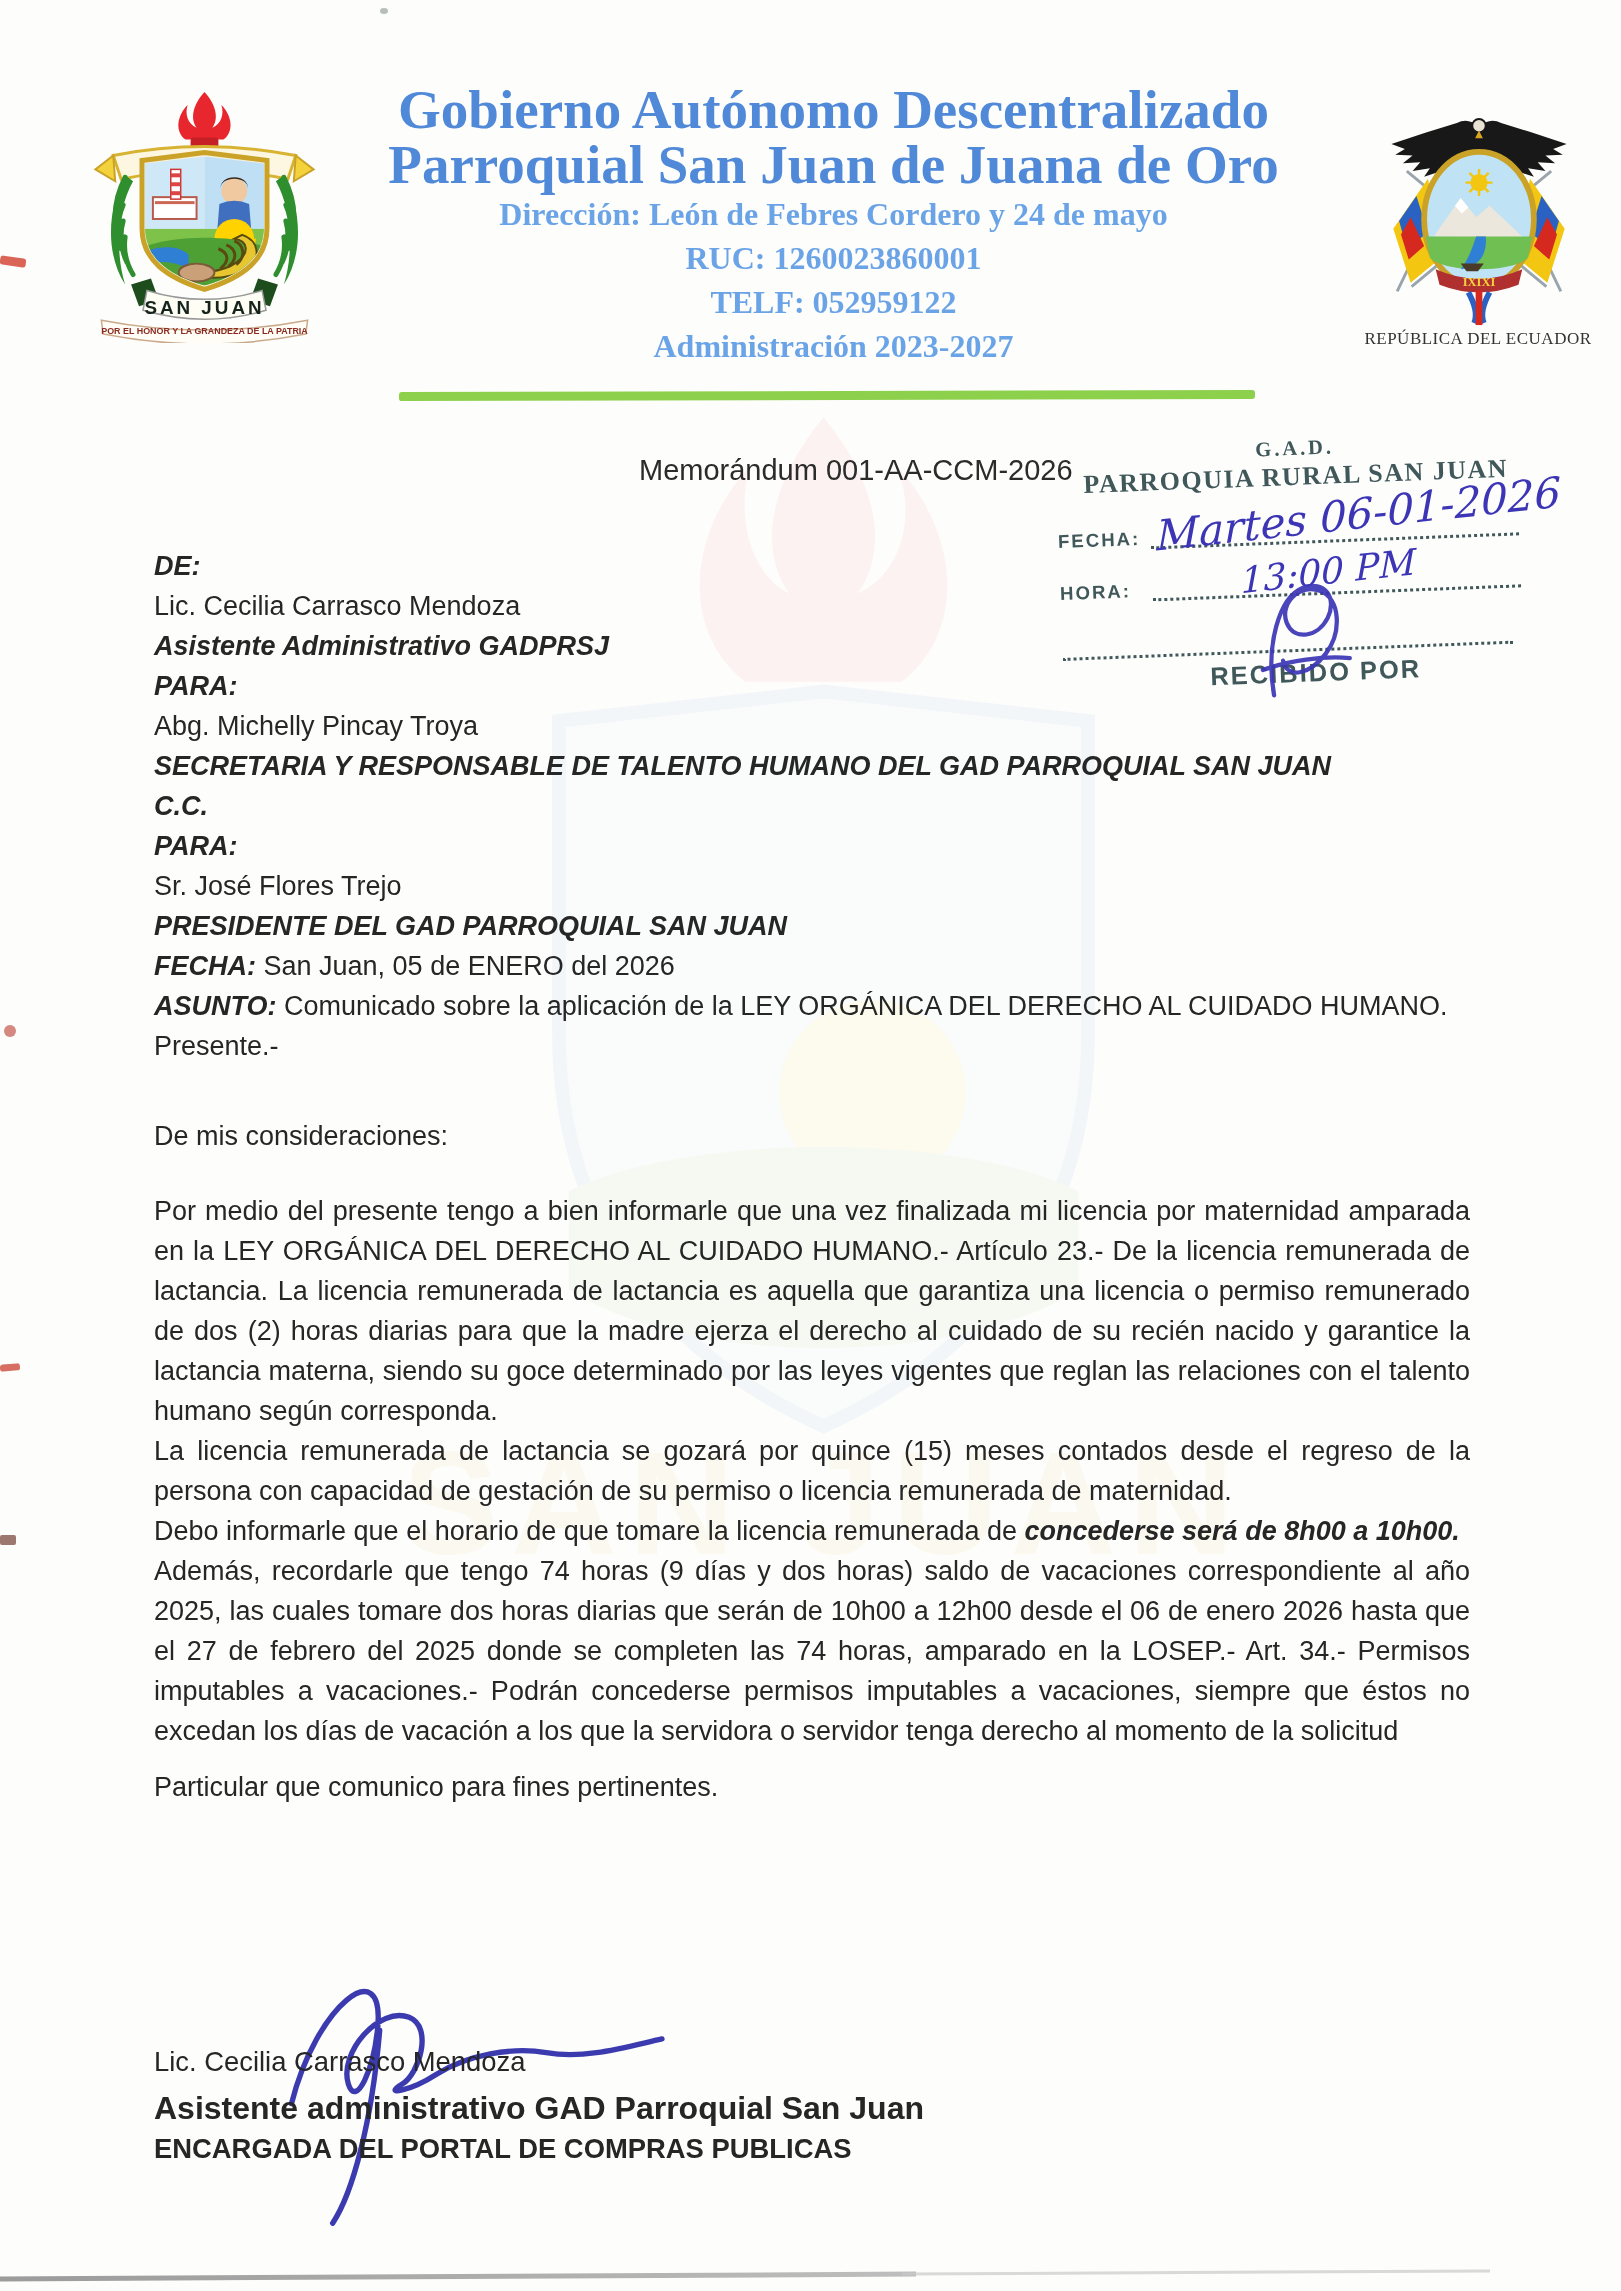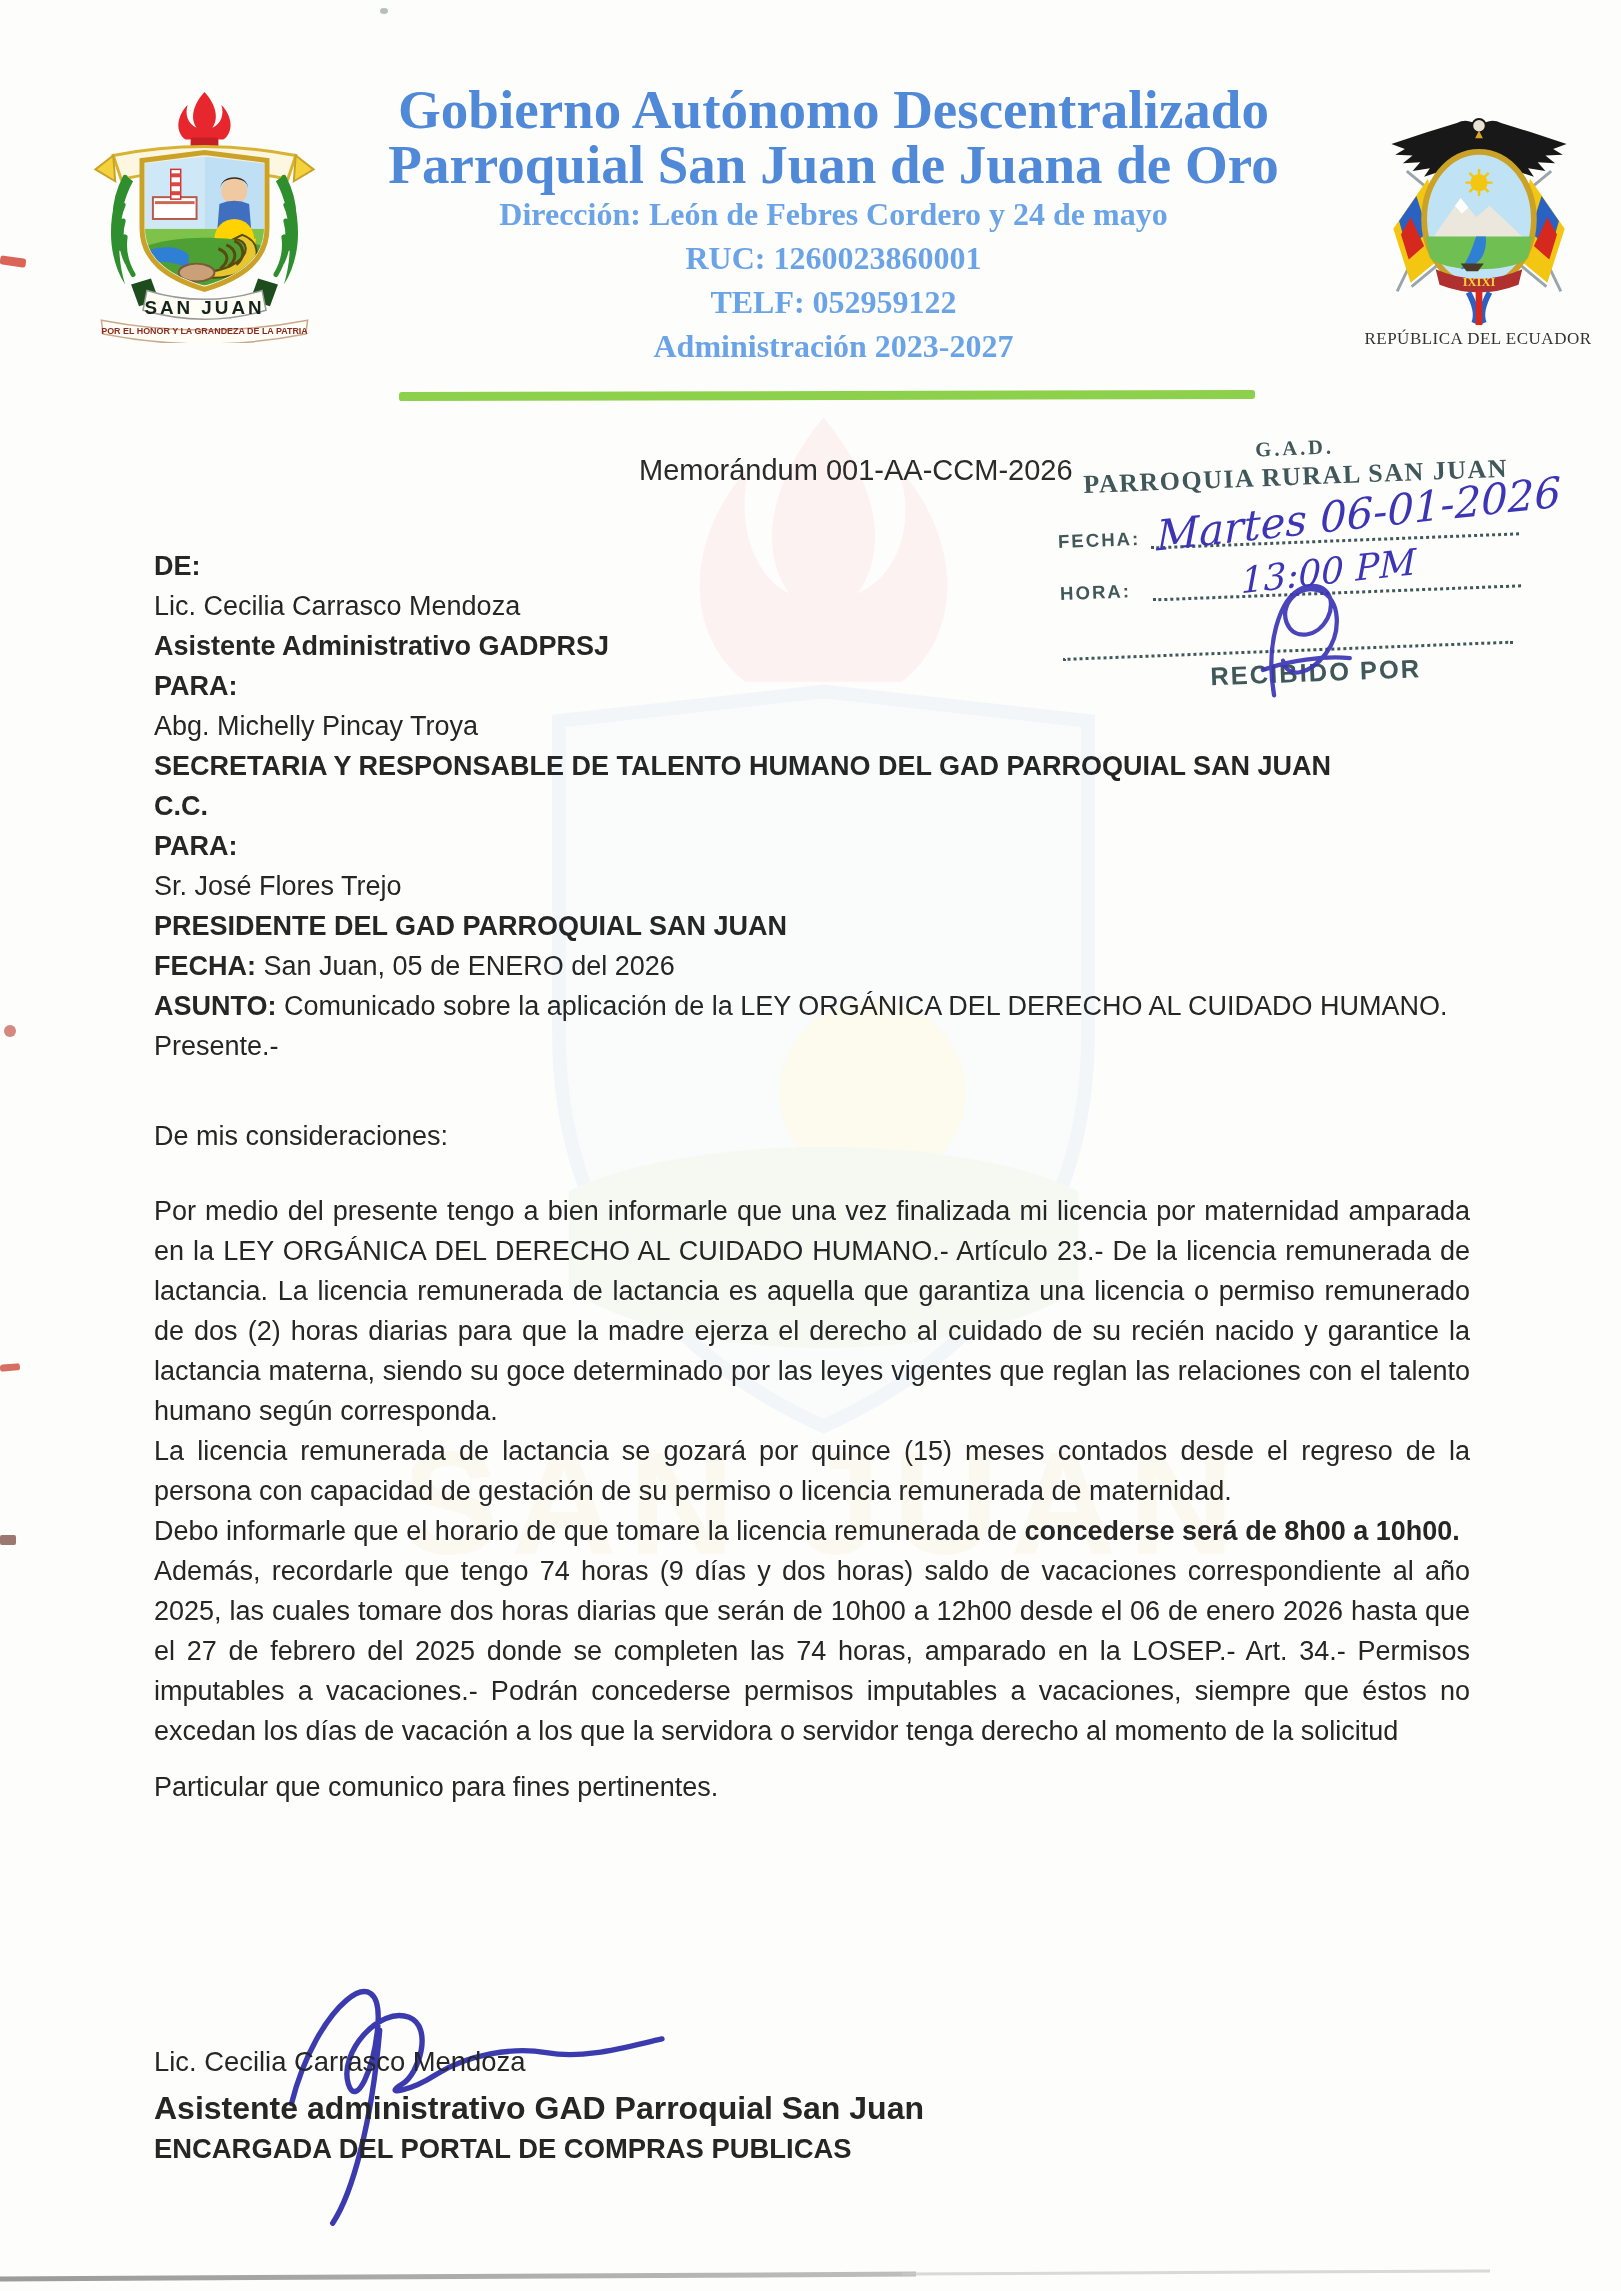--- a/index.html
+++ b/index.html
@@ -27,21 +27,21 @@
   .stamp-label{font-size:18.6px;font-weight:700;letter-spacing:2px;width:93px;flex:none;}
   .dotleader{flex:1;border-bottom:3.9px dotted #41585a;height:23.5px;}
   .dotline{width:451px;border-bottom:3.9px dotted #41585a;height:19.6px;margin-top:33px;position:relative;}
   .hand{position:absolute;font-family:"DejaVu Serif",serif;font-style:italic;color:#3c35b5;white-space:nowrap;}
   .hand-date{left:98px;top:-25.5px;font-size:42px;transform:rotate(-4deg) skewX(-6deg);}
   .hand-time{left:181px;top:-17.6px;font-size:36px;transform:rotate(-4deg) skewX(-6deg);}
   .stamp-sig{position:absolute;left:181px;top:-63px;}
   .received{margin-left:147px;margin-top:7.8px;font-weight:700;font-size:25.5px;letter-spacing:2px;}
   
   .content{position:absolute;left:154px;top:546px;width:1316px;font-size:27px;line-height:40px;}
-  .content .b{font-weight:700;}
+  .content .b{font-weight:700;font-style:italic;}
   .para{margin:0;text-align:justify;}
   .salutation{margin-top:50px;}
   .block1{margin-top:35px;}
   .closing{margin-top:16px;}
   
   .sig-block{position:absolute;left:154px;top:1923px;width:843px;}
   .sig-svg{position:absolute;left:108px;top:13.7px;}
   .sig-name{position:absolute;left:0;top:123px;font-size:27.4px;}
   .sig-title1{position:absolute;left:0;top:167px;font-size:32px;font-weight:700;}
   .sig-title2{position:absolute;left:0;top:210px;font-size:27.4px;font-weight:700;}

